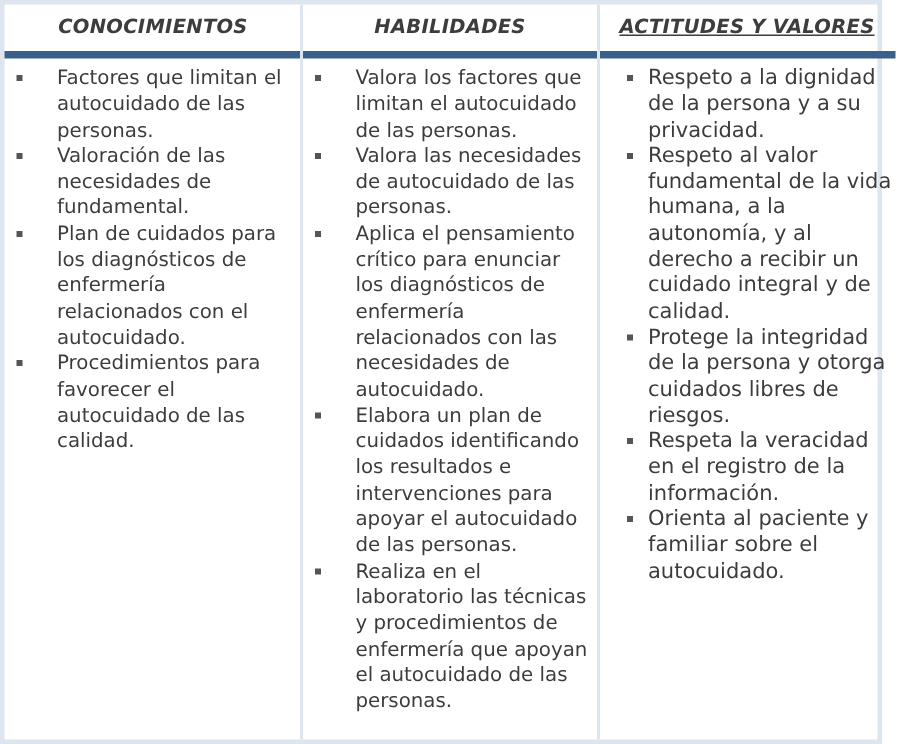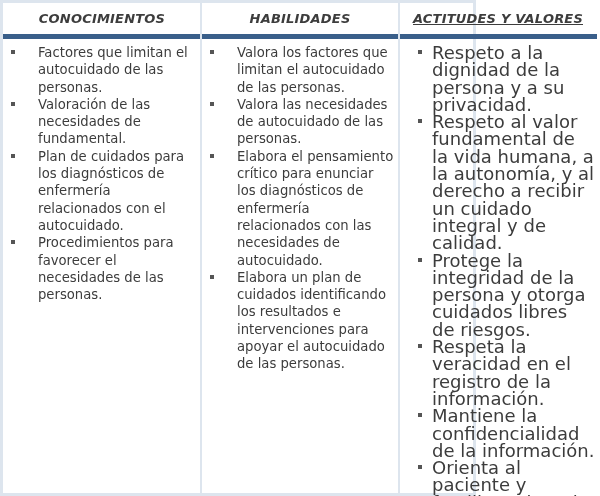--- a/index.html
+++ b/index.html
@@ -1,20 +1,20 @@
 <!DOCTYPE html>
 <html><head>
   <meta charset="utf-8">
   <style>
     * { box-sizing: border-box; margin: 0; padding: 0; }
     html, body { width: 600px; height: 496px; background: #ffffff; overflow: hidden; }
     body { font-family: "DejaVu Sans", sans-serif; color: #3a3a3a; }
 
     .table-wrap {
-      position: absolute; left: 0; top: 0; width: 476px; height: 496px;
+      position: absolute; left: 0; top: 0; width: 588px; height: 496px;
       border-top: 3px solid #dde5ee;
       border-left: 3px solid #dde5ee;
       border-right: 3px solid #dde5ee;
       border-bottom: 3px solid #dde5ee;
     }
     .header-row {
       position: absolute; left: 0; top: 0; width: 594px; height: 31px;
       display: flex;
     }
     .header-cell {
@@ -46,21 +46,21 @@
       font-size: 13.2px;
       line-height: 17.3px;
       color: #3c3c3c;
     }
     .col li .bullet {
       position: absolute; top: 6px;
       width: 4px; height: 4px; background: #555555;
     }
     .c1 li, .c2 li { padding-left: 35px; padding-right: 4px; }
     .c1 li .bullet, .c2 li .bullet { left: 8px; }
-    .c3 li { padding-left: 32px; padding-right: 2px; font-family: "DejaVu Sans", sans-serif; font-size: 18px; }
+    .c3 li { padding-left: 32px; padding-right: 2px; font-family: "DejaVu Sans", sans-serif; font-size: 14px; }
     .c3 li .bullet { left: 18px; }
   </style>
 </head>
 <body>
 
 <div class="table-wrap">
   <div class="header-row">
     <div class="header-cell" style="width:198px;">CONOCIMIENTOS</div>
     <div class="header-cell" style="width:198px;">HABILIDADES</div>
     <div class="header-cell" style="width:198px;text-decoration:underline;">ACTITUDES Y VALORES</div>
@@ -69,37 +69,38 @@
 
   <div class="col-divider" style="left:197px;"></div>
   <div class="col-divider" style="left:395px;"></div>
 
   <div class="body-row">
     <div class="col c1" style="width:197px;">
       <ul>
         <li><span class="bullet"></span><span>Factores que limitan el autocuidado de las personas.</span></li>
         <li><span class="bullet"></span><span>Valoración de las necesidades de fundamental.</span></li>
         <li><span class="bullet"></span><span>Plan de cuidados para los diagnósticos de enfermería relacionados con el autocuidado.</span></li>
-        <li><span class="bullet"></span><span>Procedimientos para favorecer el necesidades de las personas.</span></li>
+        <li><span class="bullet"></span><span>Procedimientos para favorecer el autocuidado de las calidad.</span></li>
       </ul>
     </div>
     <div class="col c2" style="width:198px; padding-left:2px;">
       <ul>
         <li><span class="bullet"></span><span>Valora los factores que limitan el autocuidado de las personas.</span></li>
         <li><span class="bullet"></span><span>Valora las necesidades de autocuidado de las personas.</span></li>
-        <li><span class="bullet"></span><span>Elabora el pensamiento crítico para enunciar los diagnósticos de enfermería relacionados con las necesidades de autocuidado.</span></li>
+        <li><span class="bullet"></span><span>Aplica el pensamiento crítico para enunciar los diagnósticos de enfermería relacionados con las necesidades de autocuidado.</span></li>
         <li><span class="bullet"></span><span>Elabora un plan de cuidados identificando los resultados e intervenciones para apoyar el autocuidado de las personas.</span></li>
+        <li><span class="bullet"></span><span>Realiza en el laboratorio las técnicas y procedimientos de enfermería que apoyan el autocuidado de las personas.</span></li>
       </ul>
     </div>
     <div class="col c3" style="width:199px; padding-left:2px;">
       <ul>
         <li><span class="bullet"></span><span>Respeto a la dignidad de la persona y a su privacidad.</span></li>
         <li><span class="bullet"></span><span>Respeto al valor fundamental de la vida humana, a la autonomía, y al derecho a recibir un cuidado integral y de calidad.</span></li>
         <li><span class="bullet"></span><span>Protege la integridad de la persona y otorga cuidados libres de riesgos.</span></li>
         <li><span class="bullet"></span><span>Respeta la veracidad en el registro de la información.</span></li>
-        <li><span class="bullet"></span><span>Mantiene la confidencialidad de la información.</span></li>
+        <li><span class="bullet"></span></li>
         <li><span class="bullet"></span></li>
         <li><span class="bullet"></span><span>Orienta al paciente y familiar sobre el autocuidado.</span></li>
 
       </ul>
     </div>
   </div>
 </div>
 
 </body></html>

